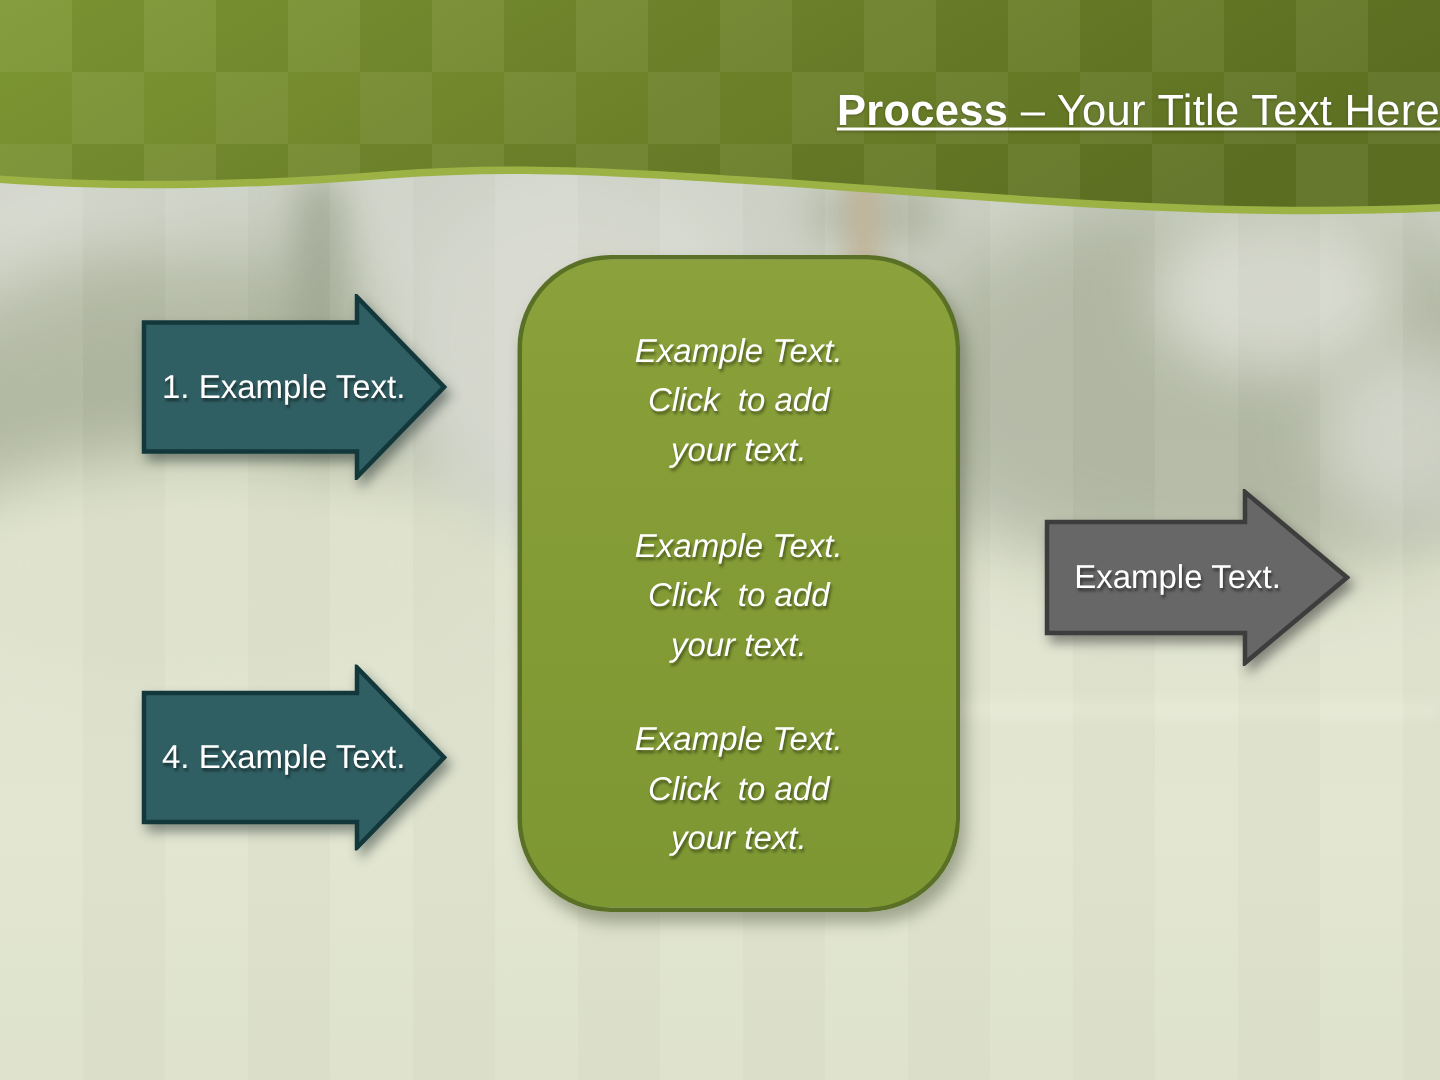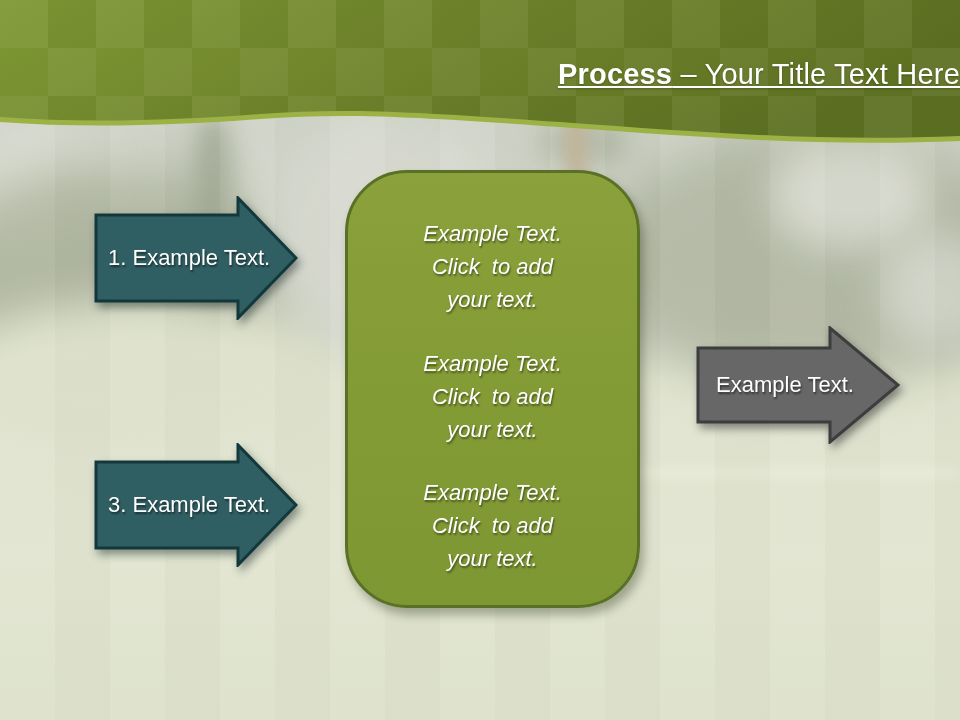--- a/index.html
+++ b/index.html
@@ -111,21 +111,21 @@
   <div class="step-arrow sa1">
     <svg viewBox="0 0 204 124" width="204" height="124">
       <polygon class="poly" points="2,19 144,19 144,2 202,62 144,122 144,105 2,105"></polygon>
     </svg>
     <div class="arrow-label">1. Example Text.</div>
   </div>
   <div class="step-arrow sa3">
     <svg viewBox="0 0 204 124" width="204" height="124">
       <polygon class="poly" points="2,19 144,19 144,2 202,62 144,122 144,105 2,105"></polygon>
     </svg>
-    <div class="arrow-label">3. Example Text.</div>
+    <div class="arrow-label">4. Example Text.</div>
   </div>
 
   <div class="panel">
     <div class="panel-par">Example Text.
 Click  to add
 your text.</div>
     <div class="panel-par">Example Text.
 Click  to add
 your text.</div>
     <div class="panel-par">Example Text.

